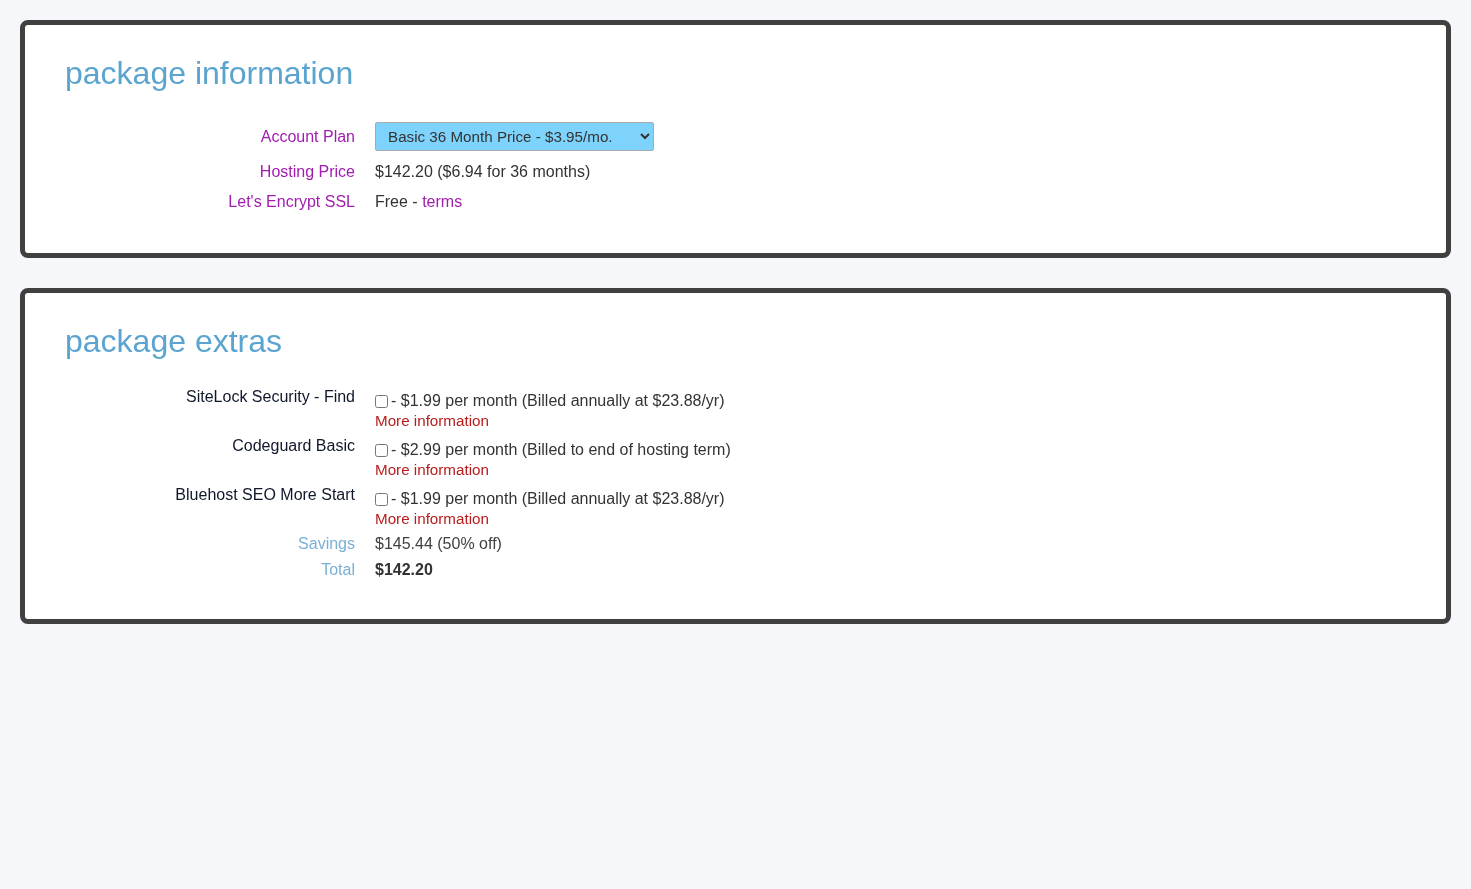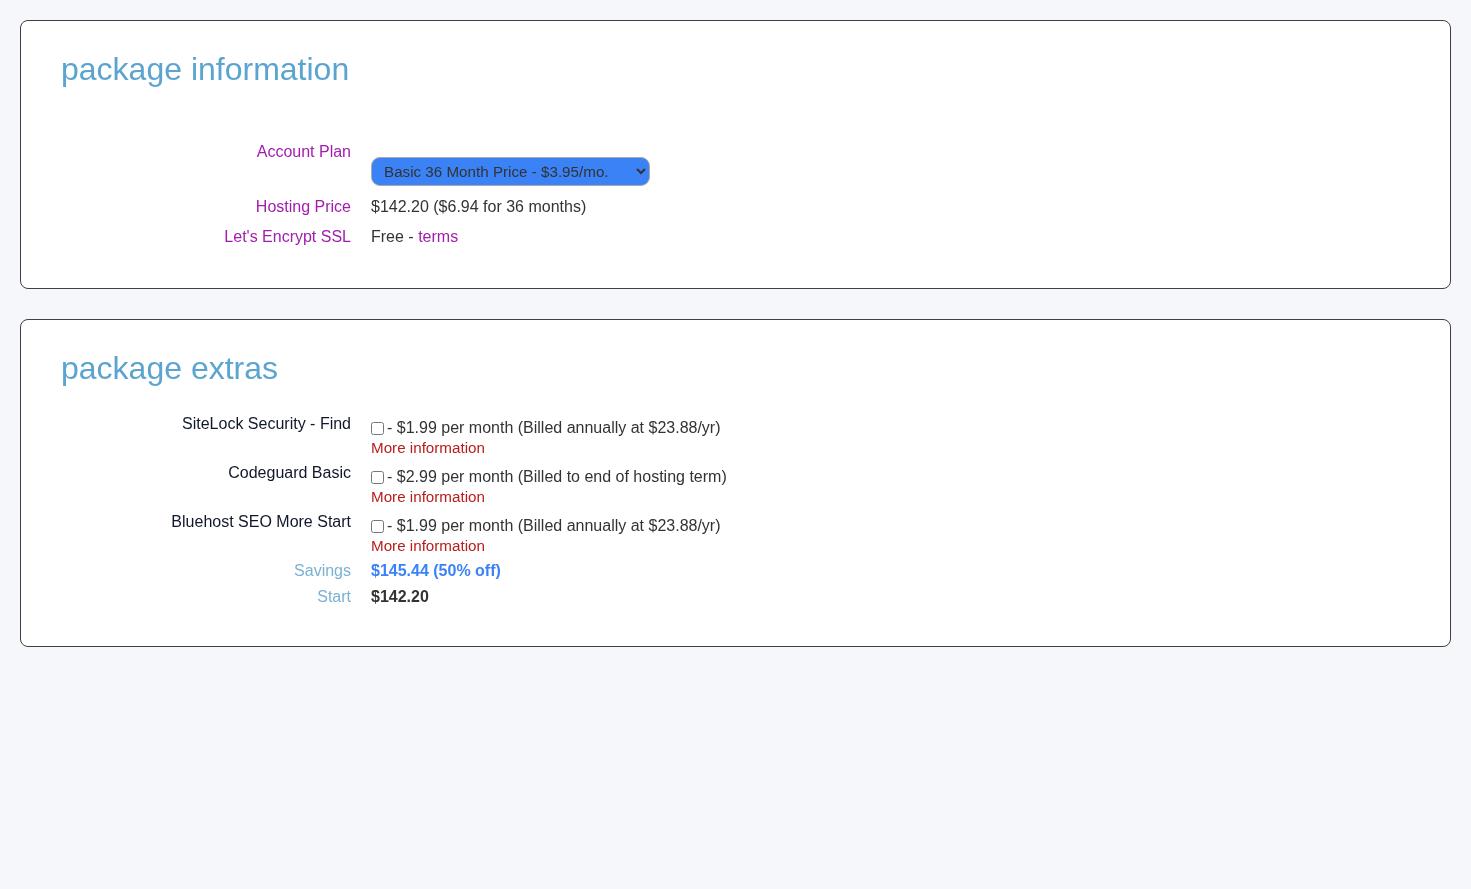--- a/index.html
+++ b/index.html
@@ -11,21 +11,21 @@
     body {
       background-color: #f5f7fa;
       font-family: 'Helvetica Neue', Arial, sans-serif;
       font-size: 16px;
       color: #333;
       padding: 20px;
     }
 
     .card {
       background: #fff;
-      border: 1px solid #404040;
+      border: 5px solid #404040;
       border-radius: 8px;
       padding: 30px 60px 36px 40px;
       margin-bottom: 30px;
     }
 
     .card-title {
       font-size: 2rem;
       font-weight: 300;
       color: #5ba4cf;
       margin-bottom: 24px;
@@ -51,28 +51,27 @@
     }
 
     .value-cell {
       text-align: left;
       color: #333;
       font-size: 1rem;
     }
 
     .value-cell select {
       border: 1px solid #aaa;
-      border-radius: 9px;
+      border-radius: 2px;
       padding: 4px 24px 4px 8px;
       font-size: 0.95rem;
       color: #333;
-      background: #3b82f6;
+      background: #7dd3fc;
       appearance: auto;
       cursor: pointer;
-      margin-top: 39px;
     }
 
     .hosting-price-text {
       color: #333;
       font-size: 1rem;
     }
 
     .ssl-free {
       font-weight: normal;
       color: #333;
@@ -123,22 +122,22 @@
     .savings-label {
       text-align: right;
       color: #7ab0d4;
       font-size: 1rem;
       font-weight: 400;
       padding-right: 16px;
       padding-top: 16px;
     }
 
     .savings-value {
-      font-weight: bold;
-      color: #3b82f6;
+      font-weight: normal;
+      color: #404040;
       font-size: 1rem;
       padding-top: 16px;
     }
 
     .total-label {
       text-align: right;
       color: #7ab0d4;
       font-size: 1rem;
       font-weight: 400;
       padding-right: 16px;
@@ -252,21 +251,21 @@
         <td class="savings-label">
           <span>Savings</span>
         </td>
         <td class="savings-value">
           <span>$145.44 (50% off)</span>
         </td>
       </tr>
 
       <tr>
         <td class="total-label">
-          <span>Start</span>
+          <span>Total</span>
         </td>
         <td class="total-value">
           <span>$142.20</span>
         </td>
       </tr>
     </tbody>
   </table>
 </div>
 
 </body></html>

